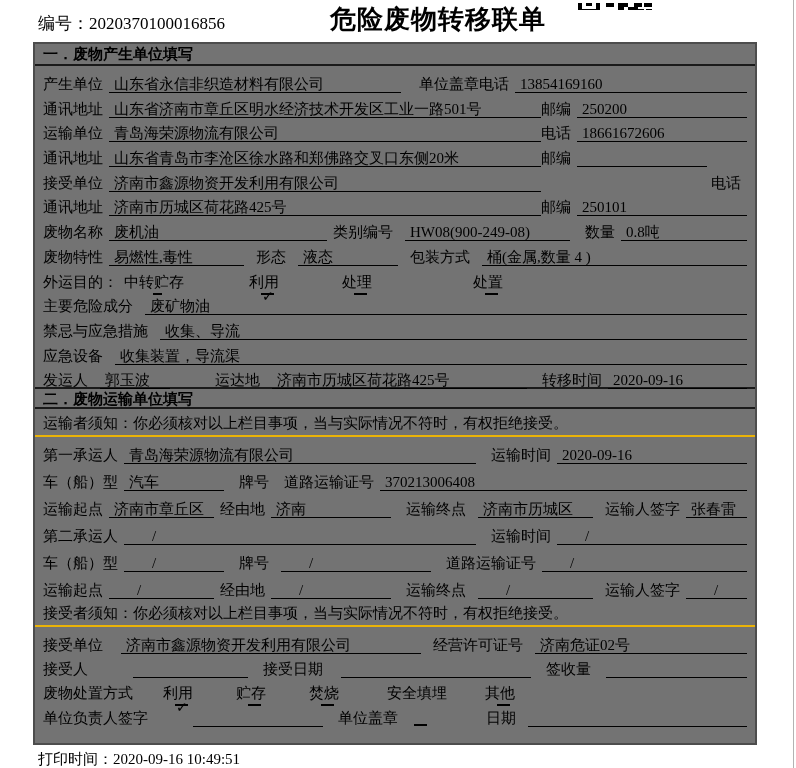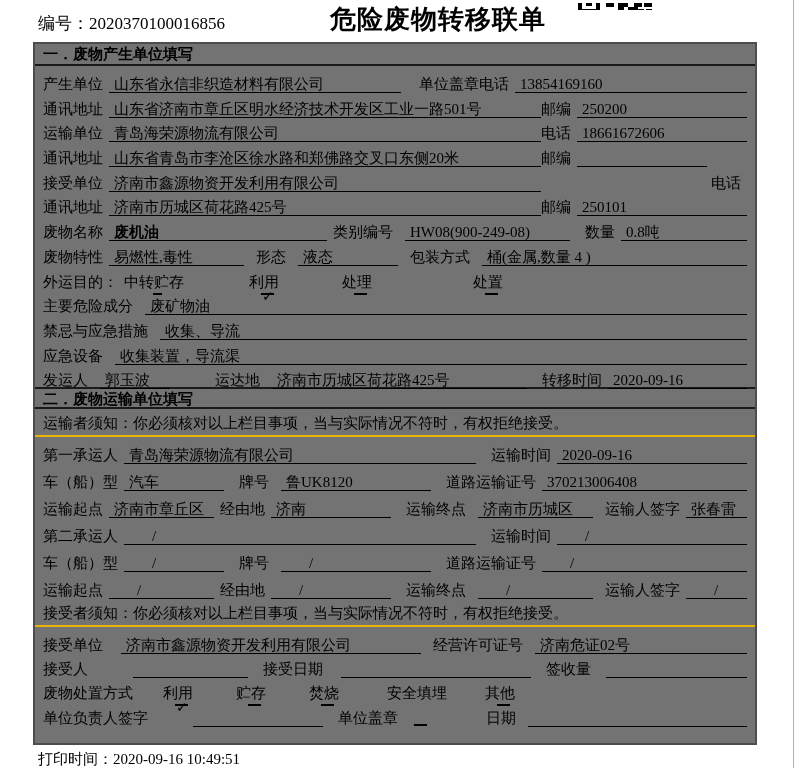--- a/index.html
+++ b/index.html
@@ -55,21 +55,21 @@
   .rgt { margin-left: auto; padding-right: 6px; }
   .gap6  { margin-left: 6px; }
   .gap12 { margin-left: 12px; }
   .gap15 { margin-left: 15px; }
   .gap18 { margin-left: 18px; }
   .gap45 { margin-left: 45px; }
   .trim-r { margin-right: 40px; }
   .w70  { width: 70px; }  .w100 { width: 100px; } .w105 { width: 105px; }
   .w115 { width: 115px; } .w120 { width: 120px; } .w130 { width: 130px; }
   .w135 { width: 135px; } .w150 { width: 150px; } .w160 { width: 165px; }
-  .w190 { width: 190px; } .w215 { width: 218px; font-weight: bold; } .w255 { width: 255px; }
+  .w190 { width: 190px; } .w215 { width: 218px; } .w255 { width: 255px; }
   .w290 { width: 292px; } .w300 { width: 300px; } .w355 { width: 352px; }
   .w430 { width: 432px; }
   .pl { padding-left: 28px; }
   
   .opt { display: inline-flex; align-items: center; flex-direction: column; }
   .opt-label { margin-right: 7px; }
   .cb {
     display: inline-block; width: 13px; height: 13px;
     border: 1.6px solid #000; position: relative; margin-bottom: 1px;
   }
@@ -232,21 +232,20 @@
     <span class="lbl">第一承运人</span>
     <span class="u w355 gap6">青岛海荣源物流有限公司</span>
     <span class="lbl gap15">运输时间</span>
     <span class="u fill gap6">2020-09-16</span>
   </div>
 
   <div class="row r2">
     <span class="lbl">车（船）型</span>
     <span class="u w100 gap6">汽车</span>
     <span class="lbl gap15">牌号</span>
-    <span class="u w150 gap12">鲁UK8120</span>
     <span class="lbl gap15">道路运输证号</span>
     <span class="u fill gap6">370213006408</span>
   </div>
 
   <div class="row r2">
     <span class="lbl">运输起点</span>
     <span class="u w105 gap6">济南市章丘区</span>
     <span class="lbl gap6">经由地</span>
     <span class="u w120 gap6">济南</span>
     <span class="lbl gap15">运输终点</span>

